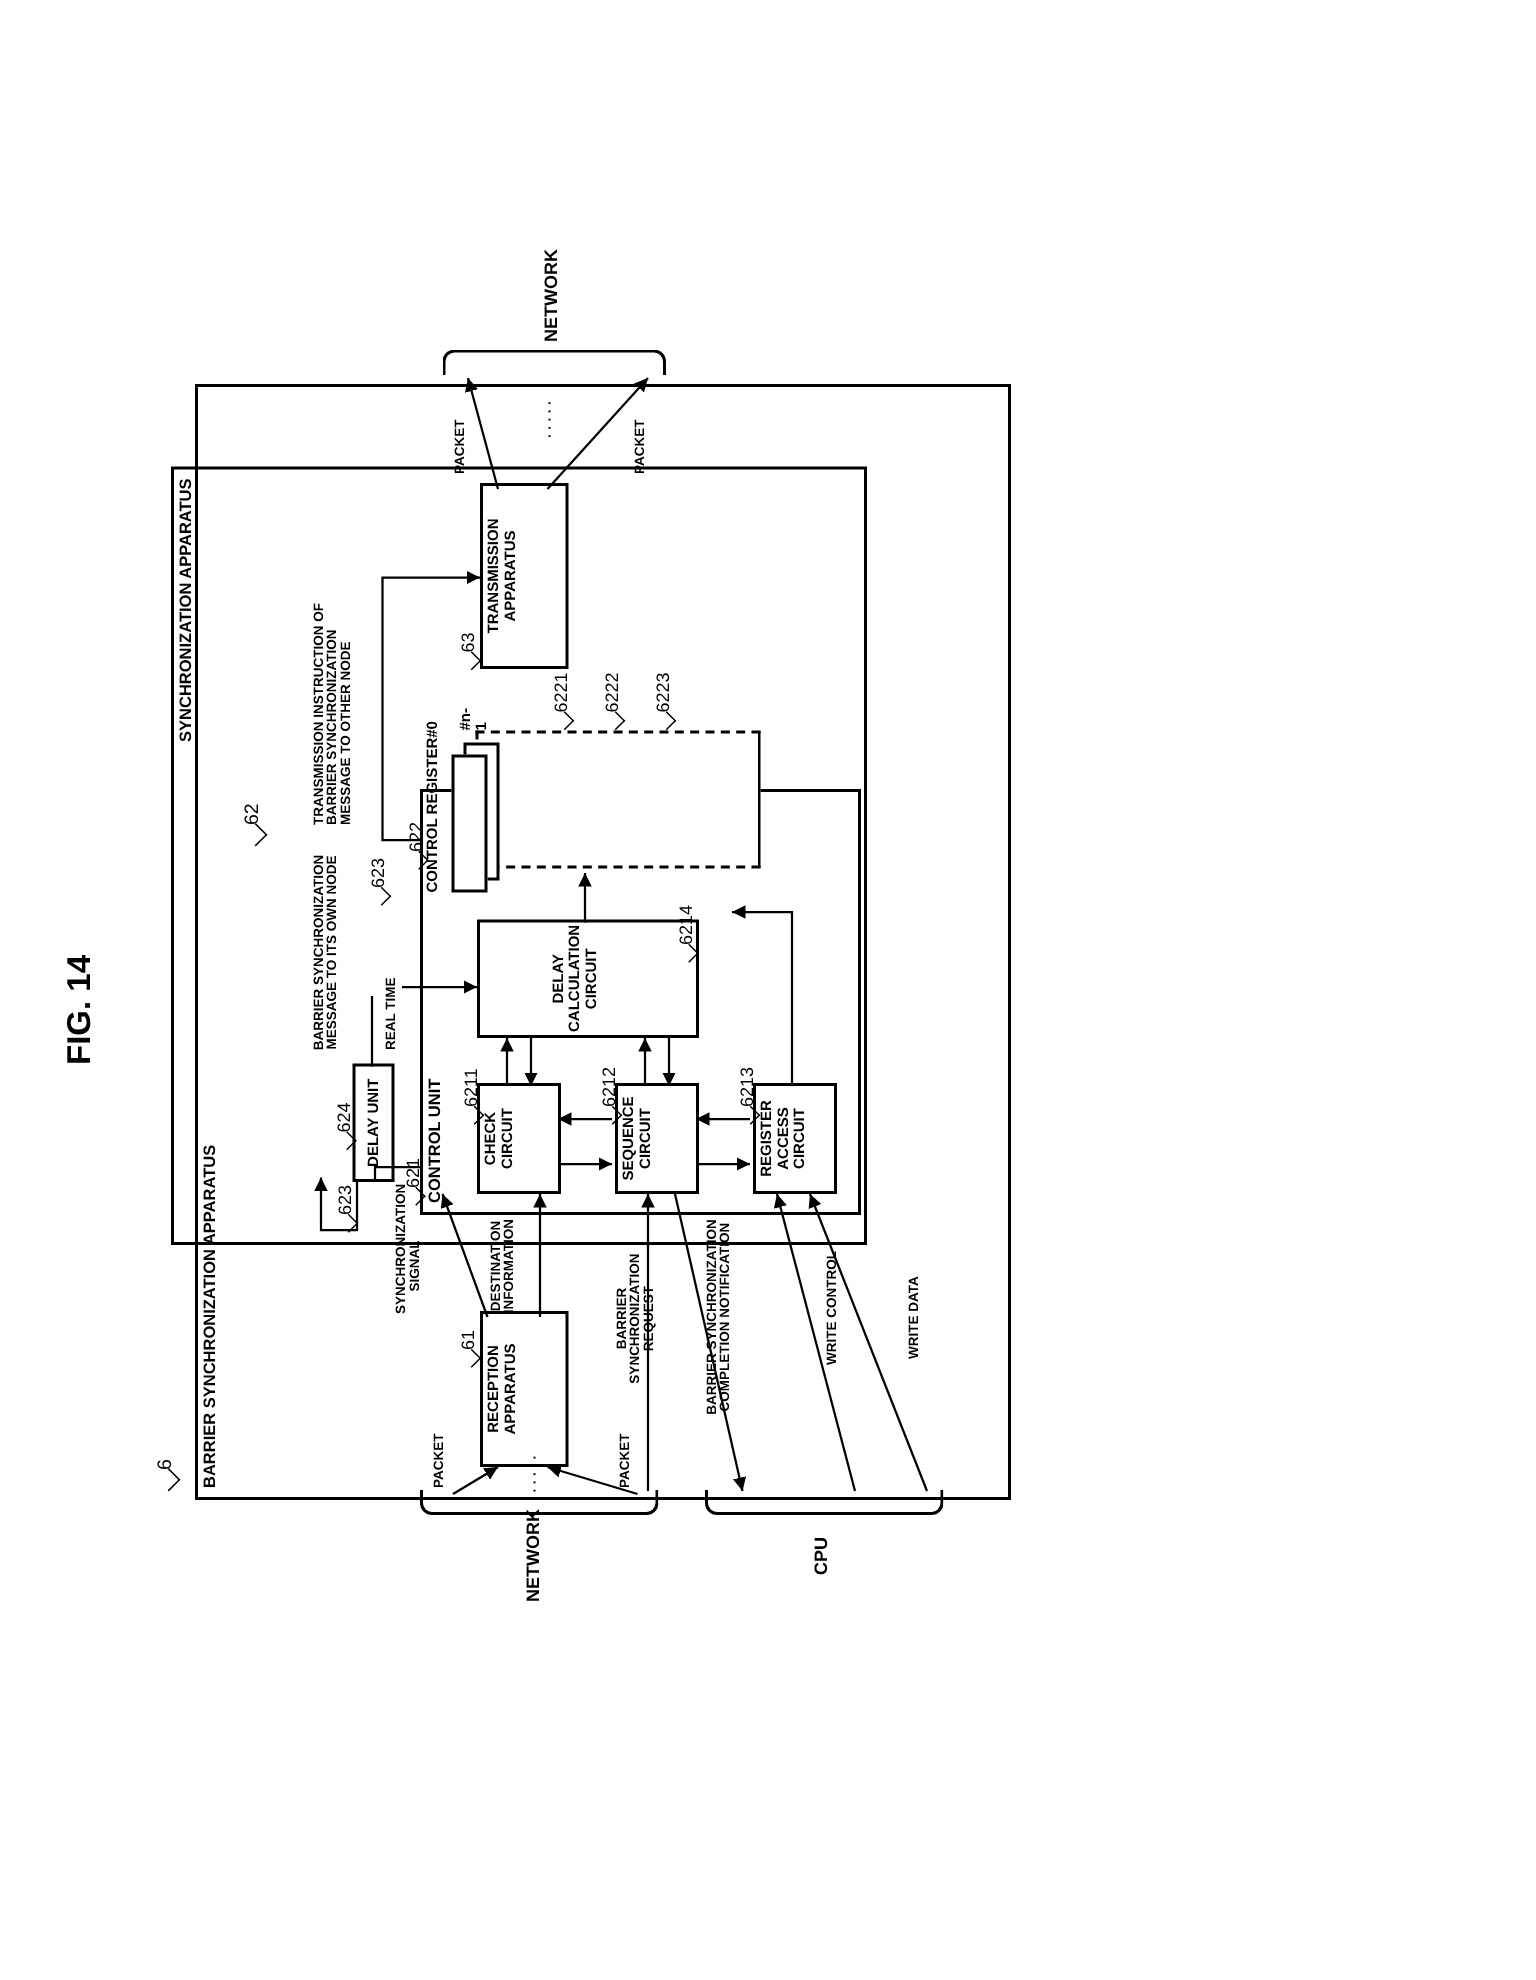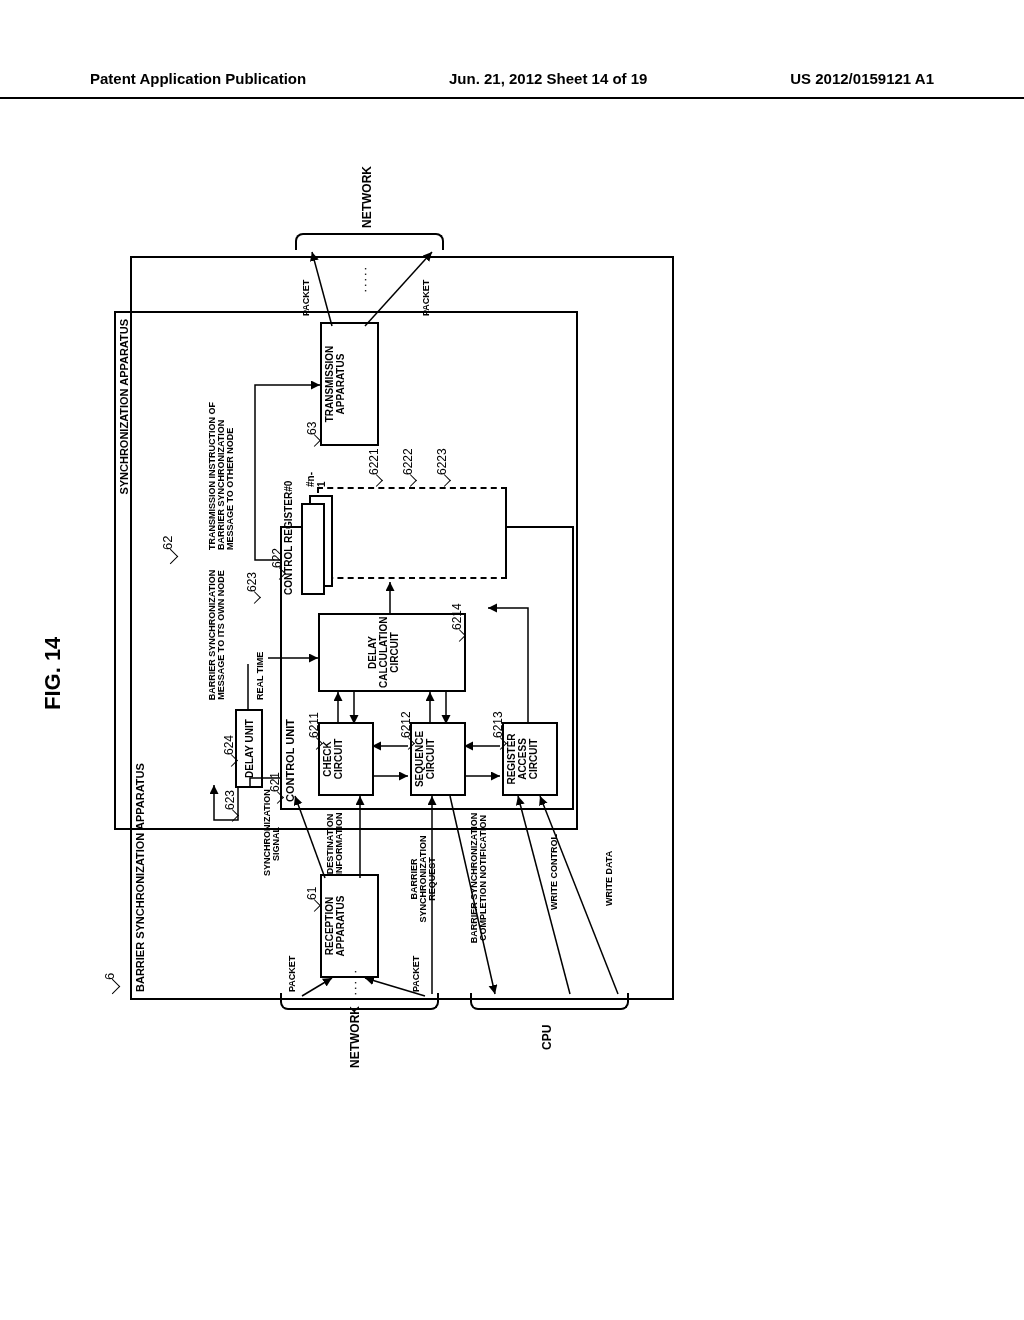--- a/index.html
+++ b/index.html
@@ -219,25 +219,20 @@
     position: absolute;
     top: 0;
     left: 0;
     pointer-events: none;
   }
 </style>
 </head>
 <body>
 
 <div class="page">
-  <div class="header">
-    <span>Patent Application Publication</span>
-    <span>Jun. 21, 2012  Sheet 14 of 19</span>
-    <span>US 2012/0159121 A1</span>
-  </div>
 
   <div class="diagram-area">
     <div class="fig-label">FIG. 14</div>
 
     <div class="outer-box">
       <div class="outer-label">BARRIER SYNCHRONIZATION APPARATUS</div>
     </div>
     <div class="ref-6">6</div>
 
     <div class="sync-box">

